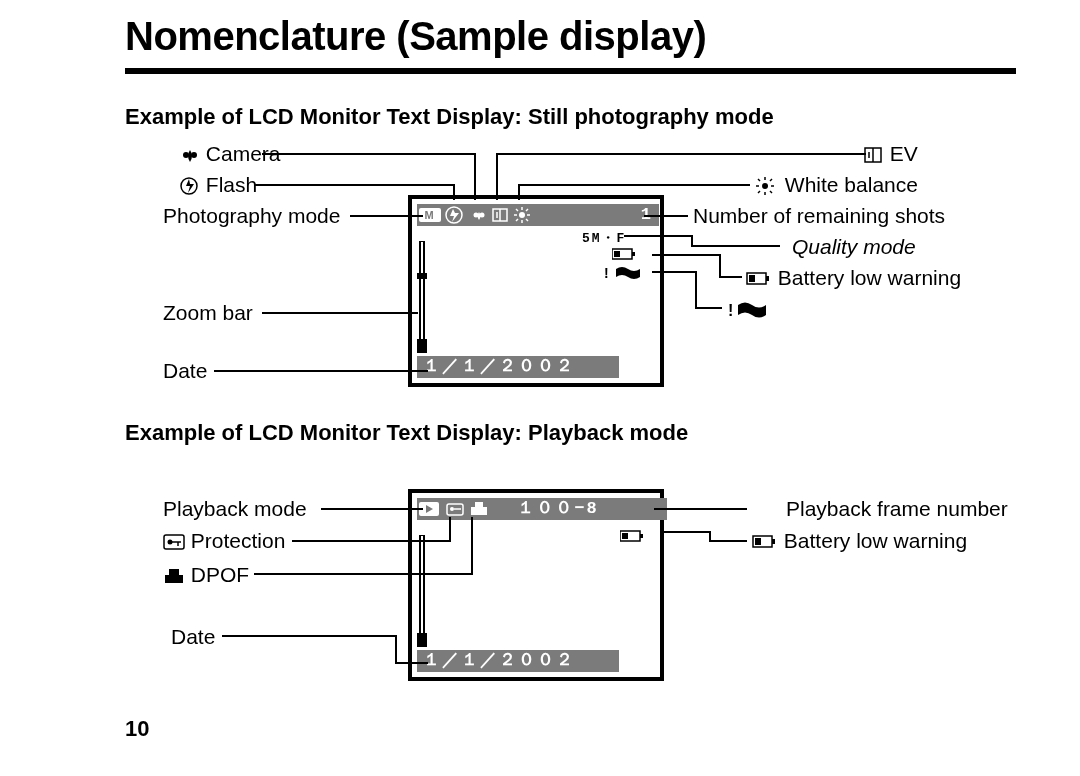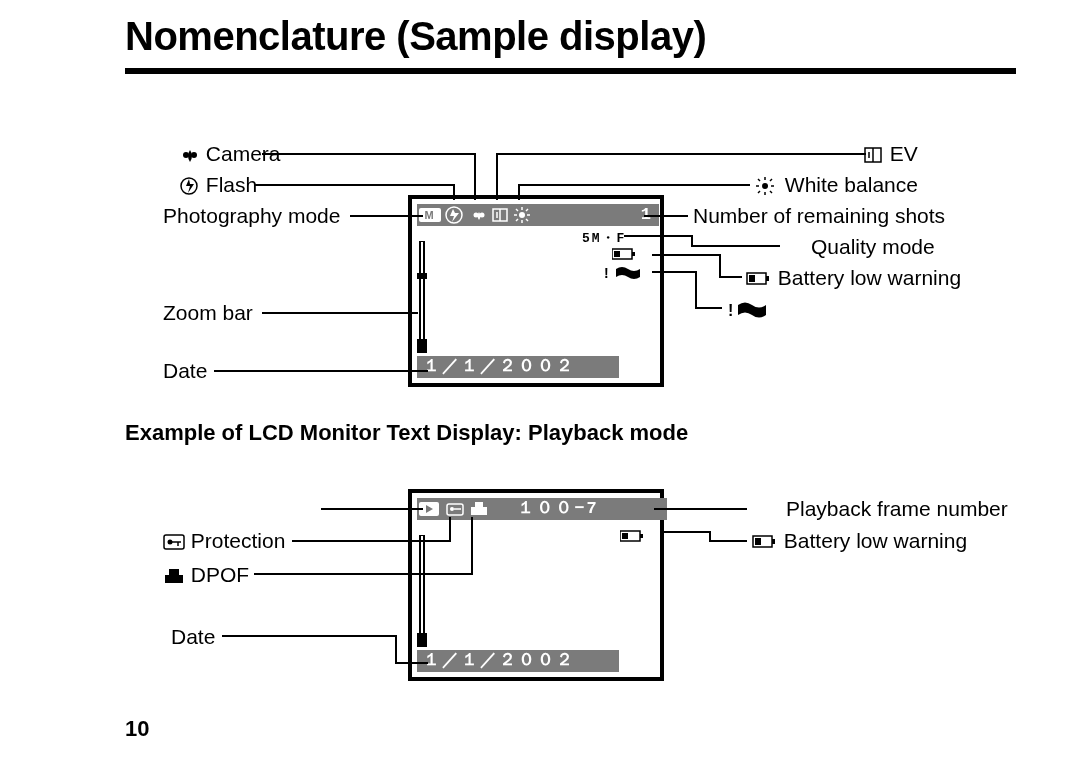--- a/index.html
+++ b/index.html
@@ -87,20 +87,21 @@
   .ico { display:inline-block; vertical-align:middle; }
 </style>
 </head>
 <body>
 
 <div class="page">
 
   <div class="title">Nomenclature (Sample display)</div>
   <div class="rule"></div>
 
+  <div class="subheading" style="top:104px;">Example of LCD Monitor Text Display: Still photography mode</div>
 
   <div class="frame" style="left:378px; top:195px; width:256px; height:192px;">
 
     <div class="bar" style="left:5px; top:5px; width:230px; height:22px; justify-content:flex-end;">
       
       <svg class="abs" style="left:2px;top:2px;" width="140" height="18">
 
         <rect x="0" y="2" width="22" height="14" rx="2" fill="#fff"></rect>
         <text x="11" y="13" font-family="Arial" font-size="11" font-weight="700" text-anchor="middle" fill="#7b7b7b">M</text>
 
@@ -190,21 +191,21 @@
           <line x1="16" y1="9" x2="19" y2="9"></line>
           <line x1="3" y1="2" x2="5" y2="4"></line>
           <line x1="15" y1="14" x2="17" y2="16"></line>
           <line x1="3" y1="16" x2="5" y2="14"></line>
           <line x1="15" y1="4" x2="17" y2="2"></line>
         </g>
       </svg>
     <span style="margin-left:4px;">White balance</span>
   </div>
   <div class="lbl" style="left:663px; top:203px;">Number of remaining shots</div>
-  <div class="lbl" style="left:781px; top:234px;">Quality mode</div>
+  <div class="lbl" style="left:762px; top:234px;font-style:italic;">Quality mode</div>
   <div class="lbl" style="left:716px; top:265px;">
     <svg class="ico" width="26" height="16">
         <rect x="1" y="2" width="19" height="11" fill="none" stroke="#000" stroke-width="1.5"></rect>
         <rect x="20" y="5" width="3" height="5" fill="#000"></rect>
         <rect x="3" y="4" width="6" height="7" fill="#000"></rect>
       </svg>
     <span>Battery low warning</span>
   </div>
   <div class="lbl" style="left:696px; top:296px;">
     <svg class="ico" width="40" height="18">
@@ -247,39 +248,40 @@
         <rect x="0" y="2" width="20" height="14" rx="2" fill="#fff"></rect>
         <polygon points="7,5 7,13 14,9" fill="#7b7b7b"></polygon>
 
         <rect x="28" y="4" width="16" height="11" rx="2" fill="none" stroke="#fff" stroke-width="1.5"></rect>
         <circle cx="33" cy="9" r="2" fill="#fff"></circle>
           <line x1="35" y1="9" x2="42" y2="9" stroke="#fff" stroke-width="1.5"></line>
 
         <rect x="52" y="7" width="16" height="8" fill="#fff"></rect>
         <rect x="56" y="2" width="8" height="5" fill="#fff"></rect>
       </svg>
-      <span style="margin-left:82px;"> １００−7</span>
+      <span style="margin-left:82px;"> １００−8</span>
     </div>
 
     <svg class="abs" style="left:208px; top:36px;" width="30" height="14">
       <rect x="0" y="2" width="20" height="10" fill="none" stroke="#000" stroke-width="1.5"></rect>
       <rect x="20" y="5" width="3" height="4" fill="#000"></rect>
       <rect x="2" y="4" width="6" height="6" fill="#000"></rect>
     </svg>
 
     <svg class="abs" style="left:5px; top:42px;" width="12" height="112">
       <rect x="3" y="0" width="4" height="112" fill="none" stroke="#000" stroke-width="2"></rect>
       <rect x="0" y="98" width="10" height="14" fill="#000"></rect>
     </svg>
 
     <div class="bar" style="left:5px; bottom:5px; height:22px; width:190px;">
       <span>１／１／２００２</span>
     </div>
   </div>
 
+  <div class="lbl" style="left:133px; top:496px;">Playback mode</div>
   <div class="lbl" style="left:133px; top:528px;">
     <svg class="ico" width="22" height="16">
         <rect x="1" y="1" width="20" height="14" rx="2" fill="none" stroke="#000" stroke-width="1.5"></rect>
         <circle cx="7" cy="8" r="2.5" fill="#000"></circle>
         <line x1="9" y1="8" x2="18" y2="8" stroke="#000" stroke-width="1.5"></line>
         <line x1="15" y1="8" x2="15" y2="12" stroke="#000" stroke-width="1.5"></line>
       </svg>
     <span>Protection</span>
   </div>
   <div class="lbl" style="left:133px; top:562px;">

